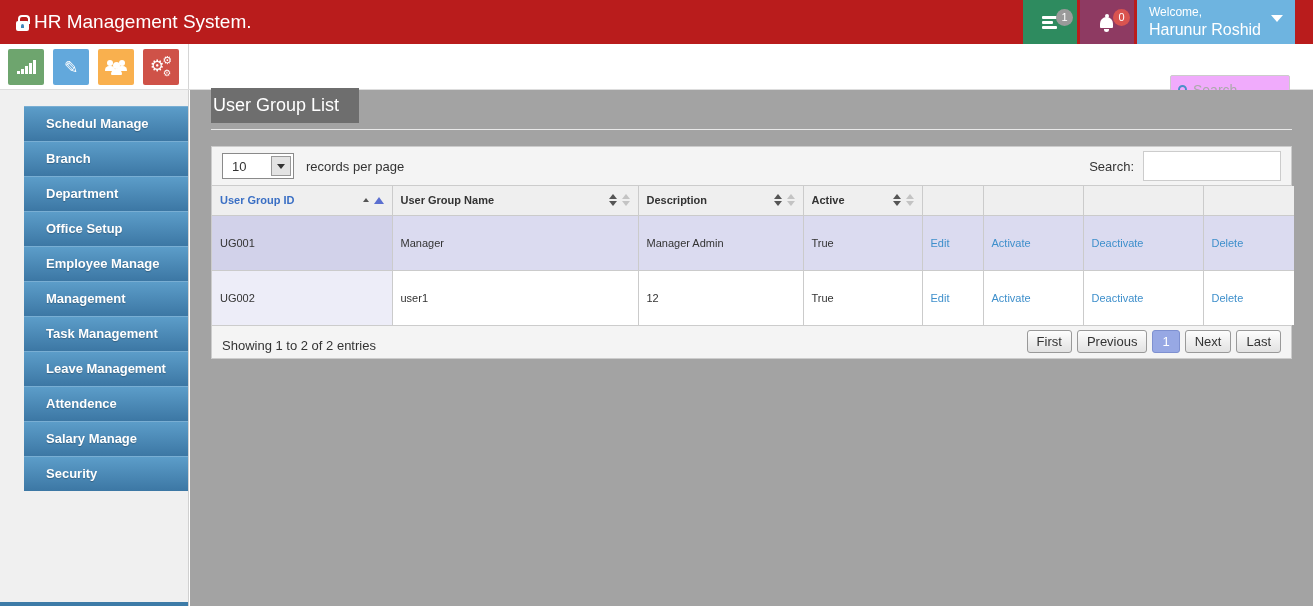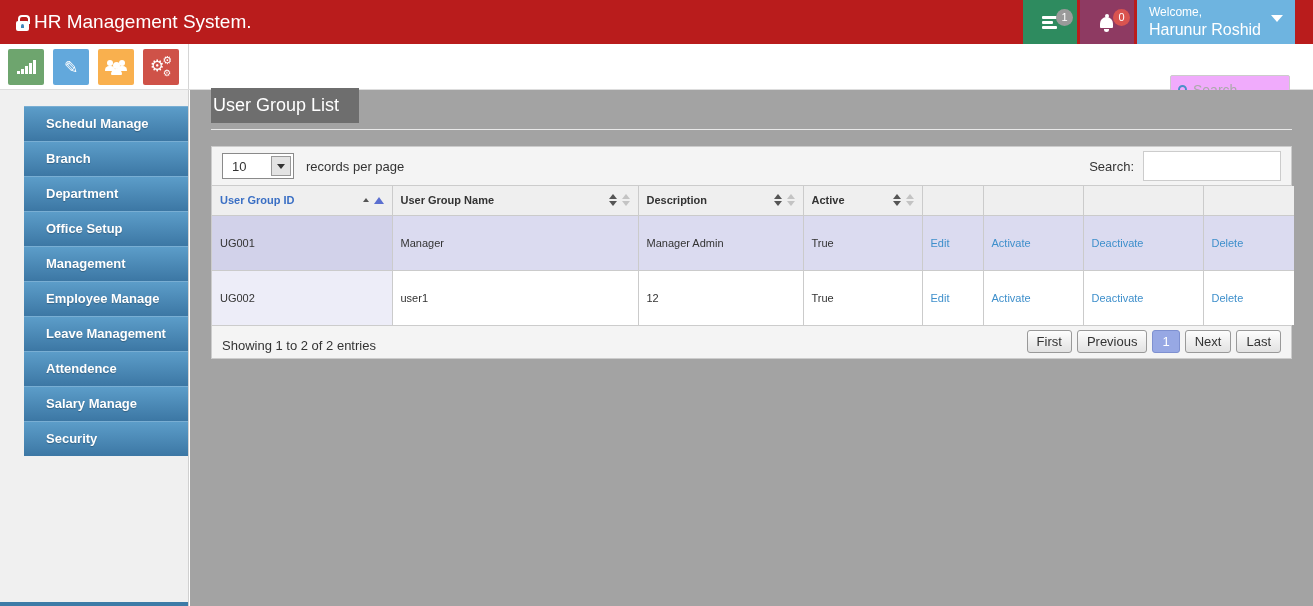--- a/index.html
+++ b/index.html
@@ -174,22 +174,23 @@
     <input type="text" placeholder="Search ..." style="">
   </div>
 </div>
 
 <div class="sidebar">
   <div class="sidebar-menu">
     <div class="sidebar-item">Schedul Manage</div>
     <div class="sidebar-item">Branch</div>
     <div class="sidebar-item">Department</div>
     <div class="sidebar-item">Office Setup</div>
+    <div class="sidebar-item">Employee Manage</div>
     <div class="sidebar-item">Management</div>
-    <div class="sidebar-item">Employee Manage</div>
+    <div class="sidebar-item">Task Management</div>
     <div class="sidebar-item">Leave Management</div>
     <div class="sidebar-item">Attendence</div>
     <div class="sidebar-item">Salary Manage</div>
     <div class="sidebar-item">Security</div>
   </div>
   <div class="sidebar-strip"></div>
 </div>
 
 <div class="main">
   <div class="page-title">User Group List</div>

